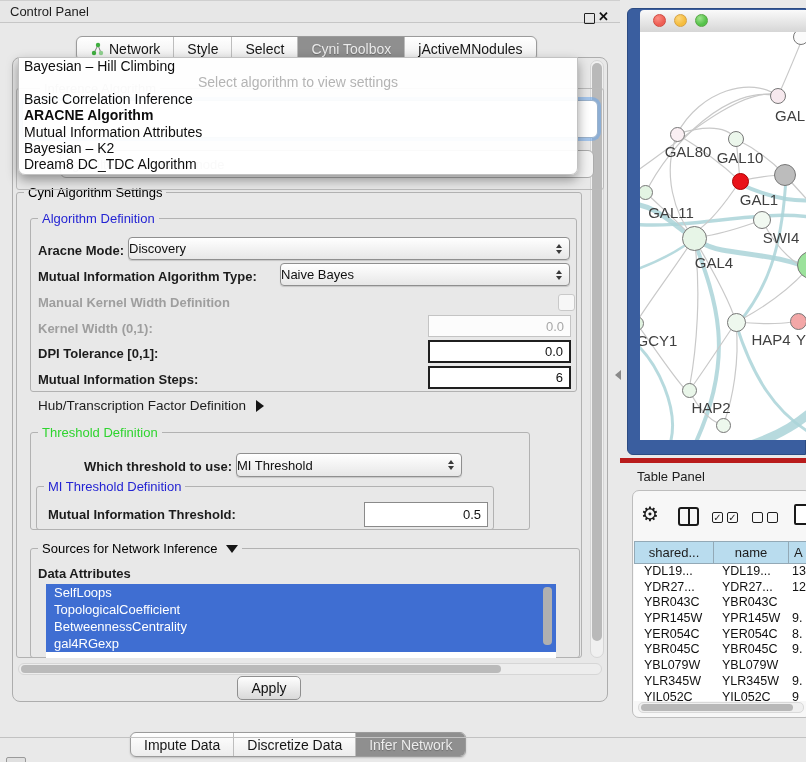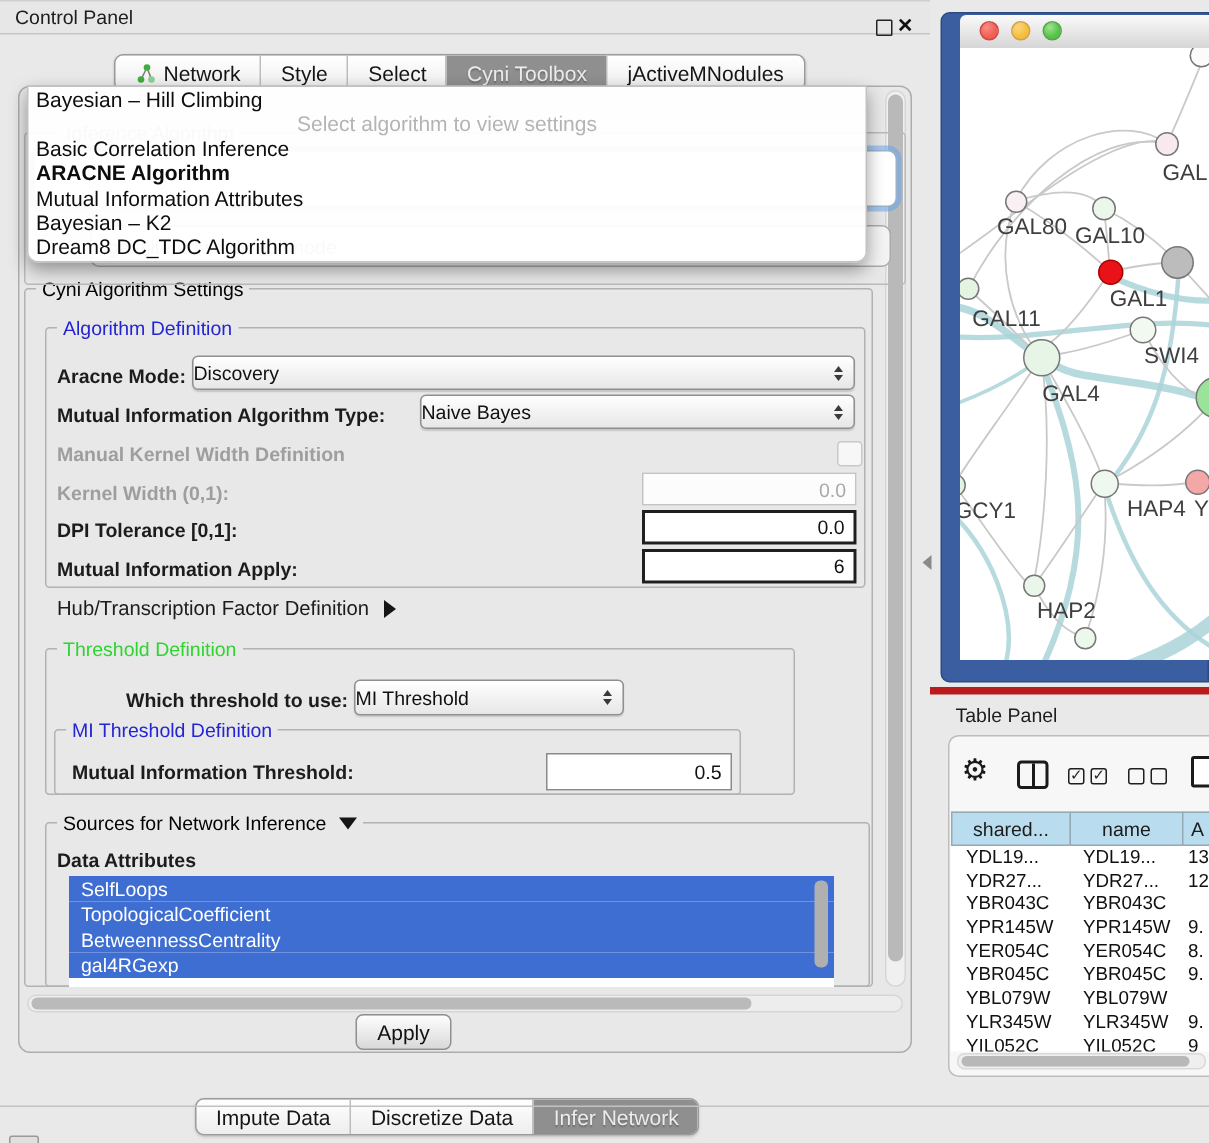--- a/index.html
+++ b/index.html
@@ -187,35 +187,35 @@
 <span class="blbl dlbl" style="left:38px;top:321px">Kernel Width (0,1):</span>
 <div class="inp inp-dis" style="left:428px;top:315px;width:143px;height:22px">
   <span>0.0</span>
 </div>
 
 <span class="blbl" style="left:38px;top:346px">DPI Tolerance [0,1]:</span>
 <div class="inp inp-strong" style="left:428px;top:340px;width:143px;height:23px">
   <span>0.0</span>
 </div>
 
-<span class="blbl" style="left:38px;top:372px">Mutual Information Apply:</span>
+<span class="blbl" style="left:38px;top:372px">Mutual Information Steps:</span>
 <div class="inp inp-strong" style="left:428px;top:366px;width:143px;height:23px">
   <span>6</span>
 </div>
 
 <div class="abs" style="left:38px;top:398px;display:flex;align-items:center;font-size:13.5px;color:#1c1c1c">
   <span>Hub/Transcription Factor Definition</span>
   <span class="tri-r"></span>
 </div>
 
 <div class="gbox" style="left:30px;top:432px;width:500px;height:98px"></div>
 <span class="gtitle t-green" style="left:38px;top:425px">Threshold Definition</span>
 
 <span class="blbl" style="left:84px;top:459px">Which threshold to use:</span>
-<div class="combo" style="left:236px;top:453px;width:180px;height:24px">
+<div class="combo" style="left:236px;top:453px;width:226px;height:24px">
   <span>MI Threshold</span>
   <span class="arrows">
       <span class="tri-up"></span>
       <span class="tri-dn"></span>
     </span>
 </div>
 
 <div class="gbox" style="left:36px;top:486px;width:458px;height:44px"></div>
 <span class="gtitle t-blue" style="left:44px;top:479px">MI Threshold Definition</span>
 <span class="blbl" style="left:48px;top:507px">Mutual Information Threshold:</span>

